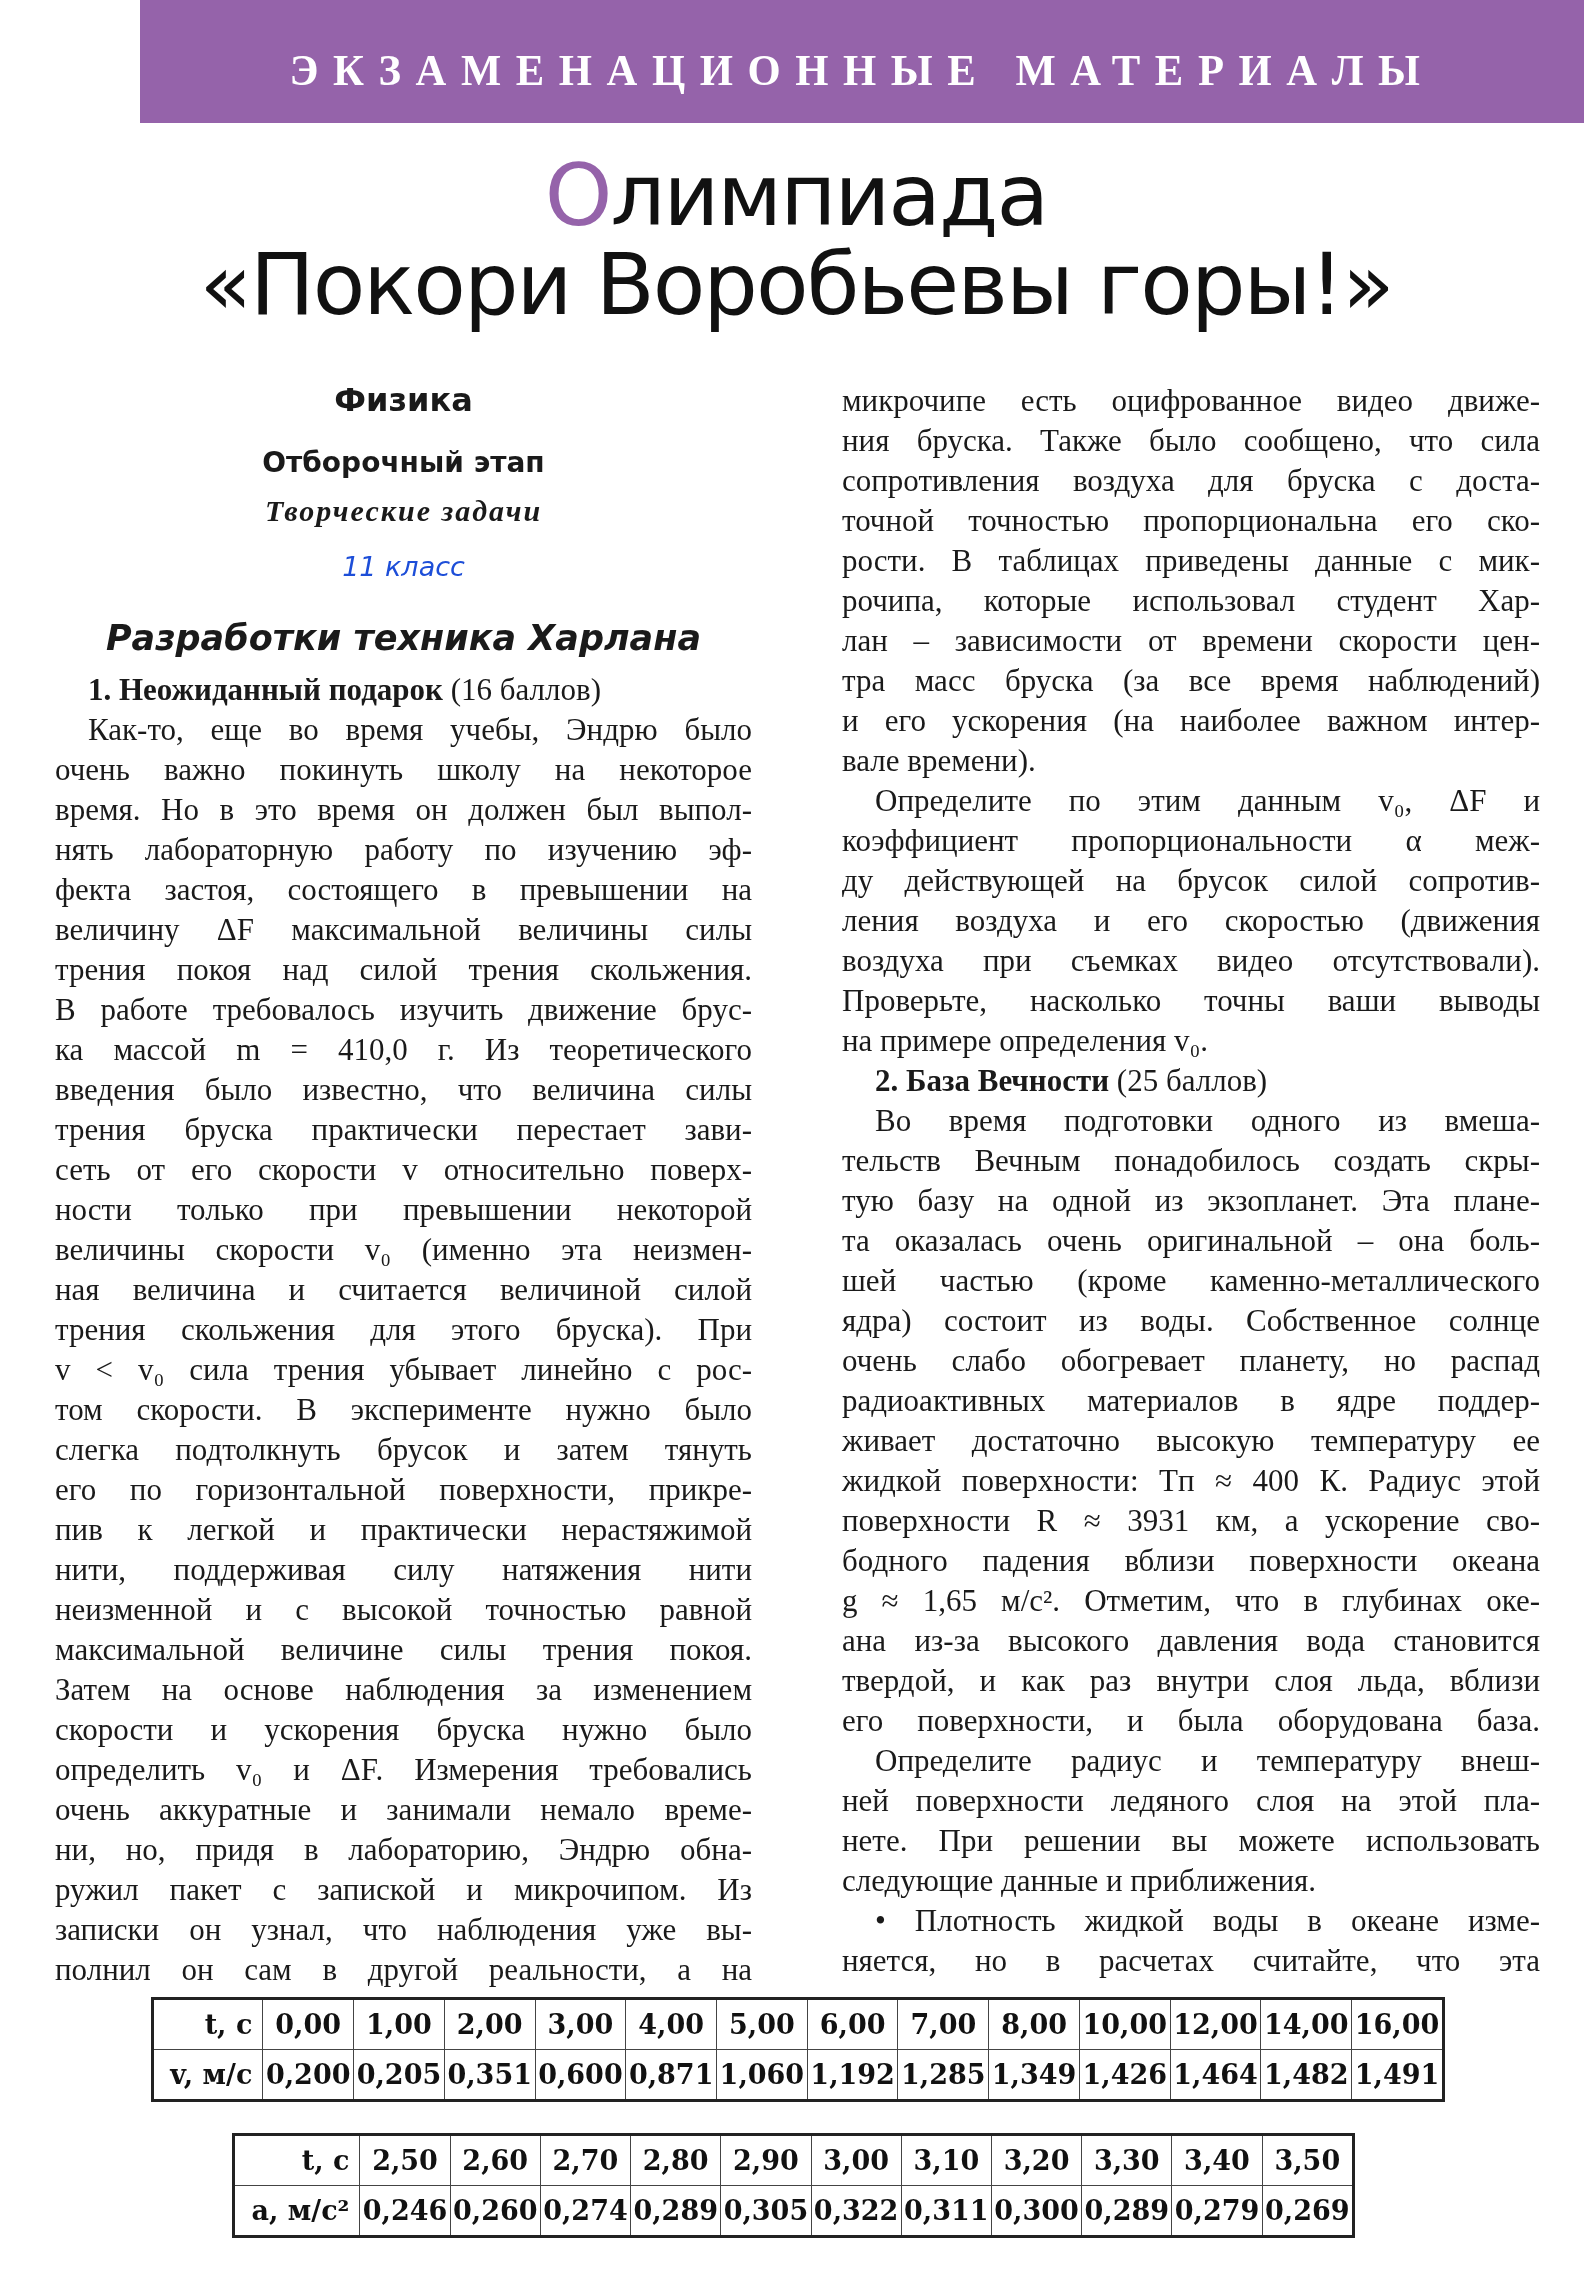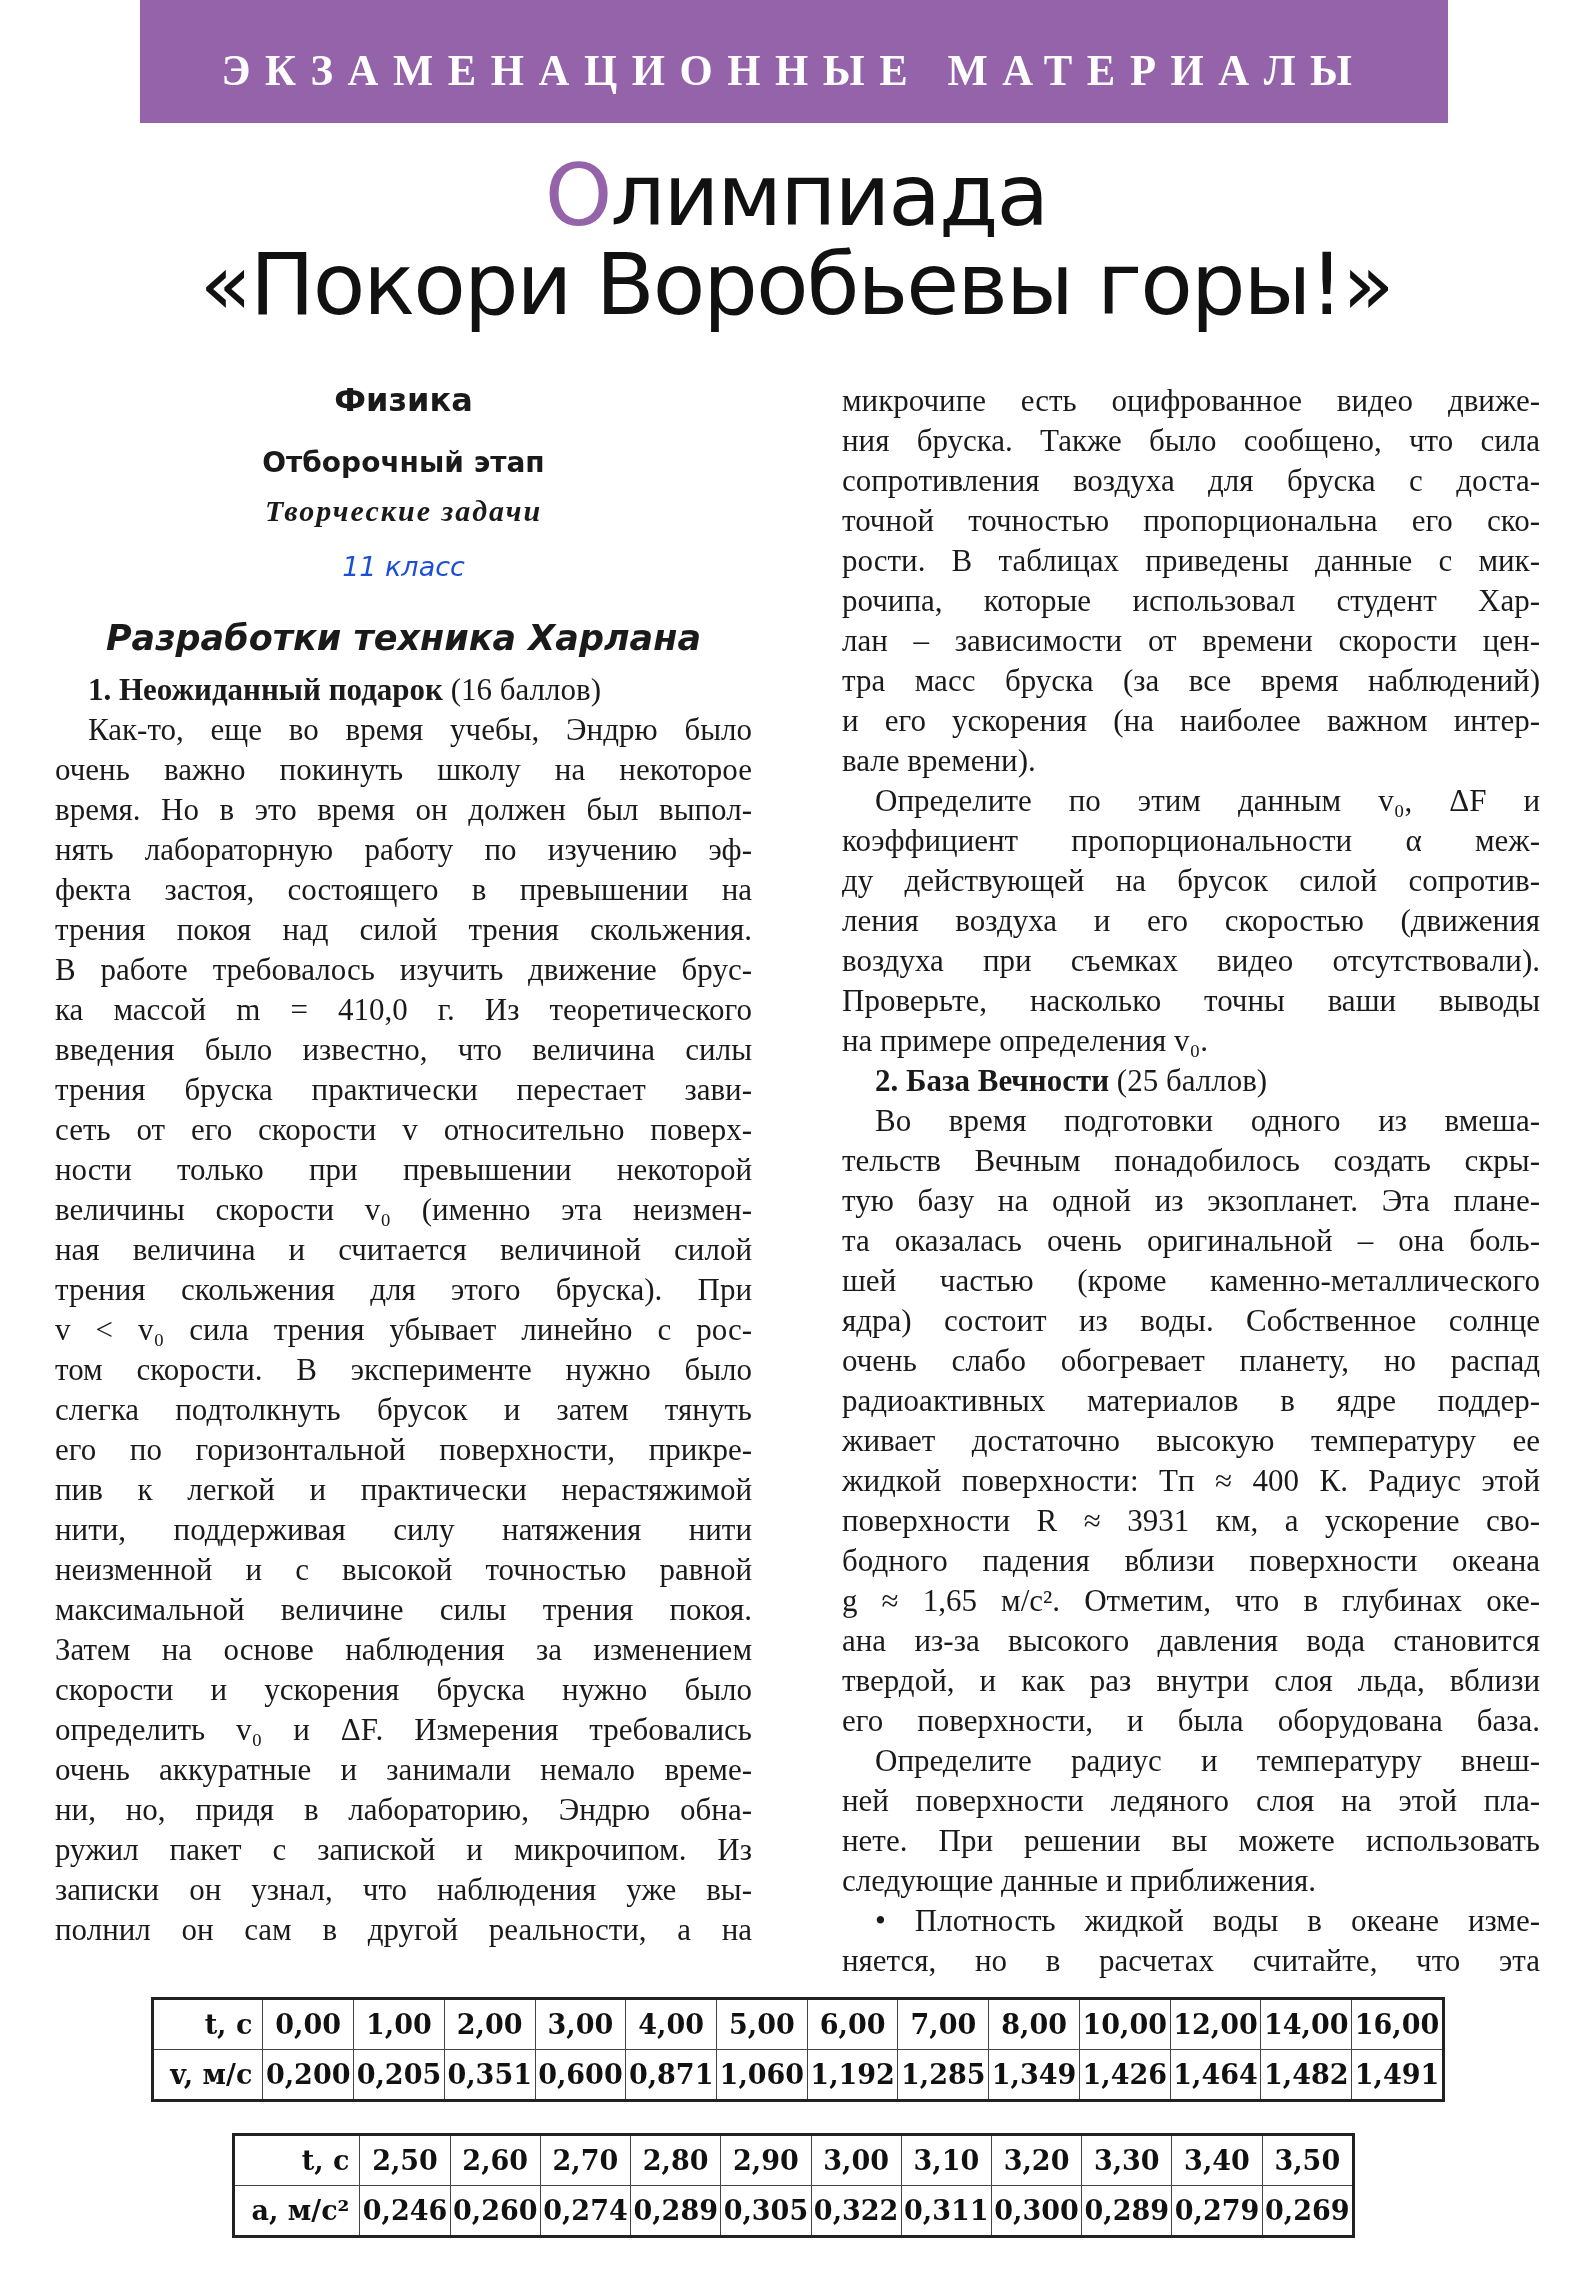--- a/index.html
+++ b/index.html
@@ -1,19 +1,19 @@
 <!DOCTYPE html>
 <html><head>
 <meta charset="utf-8">
 <style>
   html, body { margin: 0; padding: 0; background: #ffffff; }
   body { width: 1592px; height: 2289px; position: relative; overflow: hidden; color: #1a1a1a; }
 
   .banner {
-    position: absolute; left: 140px; top: 0; width: 1308px; height: 123px;
+    position: absolute; left: 140px; top: 0; width: 1444px; height: 123px;
     background: #9563aa;
   }
   .banner-text {
     position: absolute; left: 0; right: 0; top: 46px;
     text-align: center; color: #ffffff;
     font-family: "Liberation Serif", serif; font-weight: bold;
     font-size: 44px; letter-spacing: 15px; line-height: 50px;
     transform: scaleX(0.97);
   }
 
@@ -83,20 +83,21 @@
   <div class="c-head h-author">Разработки техника Харлана</div>
 
   <div class="lines" style="top:670px;">
     <div class="line last indent"><span class="b">1. Неожиданный подарок</span><span> (16 баллов)</span></div>
     <div id="p1-lines">
         <div class="line indent">Как-то, еще во время учебы, Эндрю было</div>
         <div class="line">очень важно покинуть школу на некоторое</div>
         <div class="line">время. Но в это время он должен был выпол-</div>
         <div class="line">нять лабораторную работу по изучению эф-</div>
         <div class="line">фекта застоя, состоящего в превышении на</div>
+        <div class="line">величину ΔF максимальной величины силы</div>
         <div class="line">трения покоя над силой трения скольжения.</div>
         <div class="line">В работе требовалось изучить движение брус-</div>
         <div class="line">ка массой m = 410,0 г. Из теоретического</div>
         <div class="line">введения было известно, что величина силы</div>
         <div class="line">трения бруска практически перестает зави-</div>
         <div class="line">сеть от его скорости v относительно поверх-</div>
         <div class="line">ности только при превышении некоторой</div>
         <div class="line">величины скорости v₀ (именно эта неизмен-</div>
         <div class="line">ная величина и считается величиной силой</div>
         <div class="line">трения скольжения для этого бруска). При</div>

